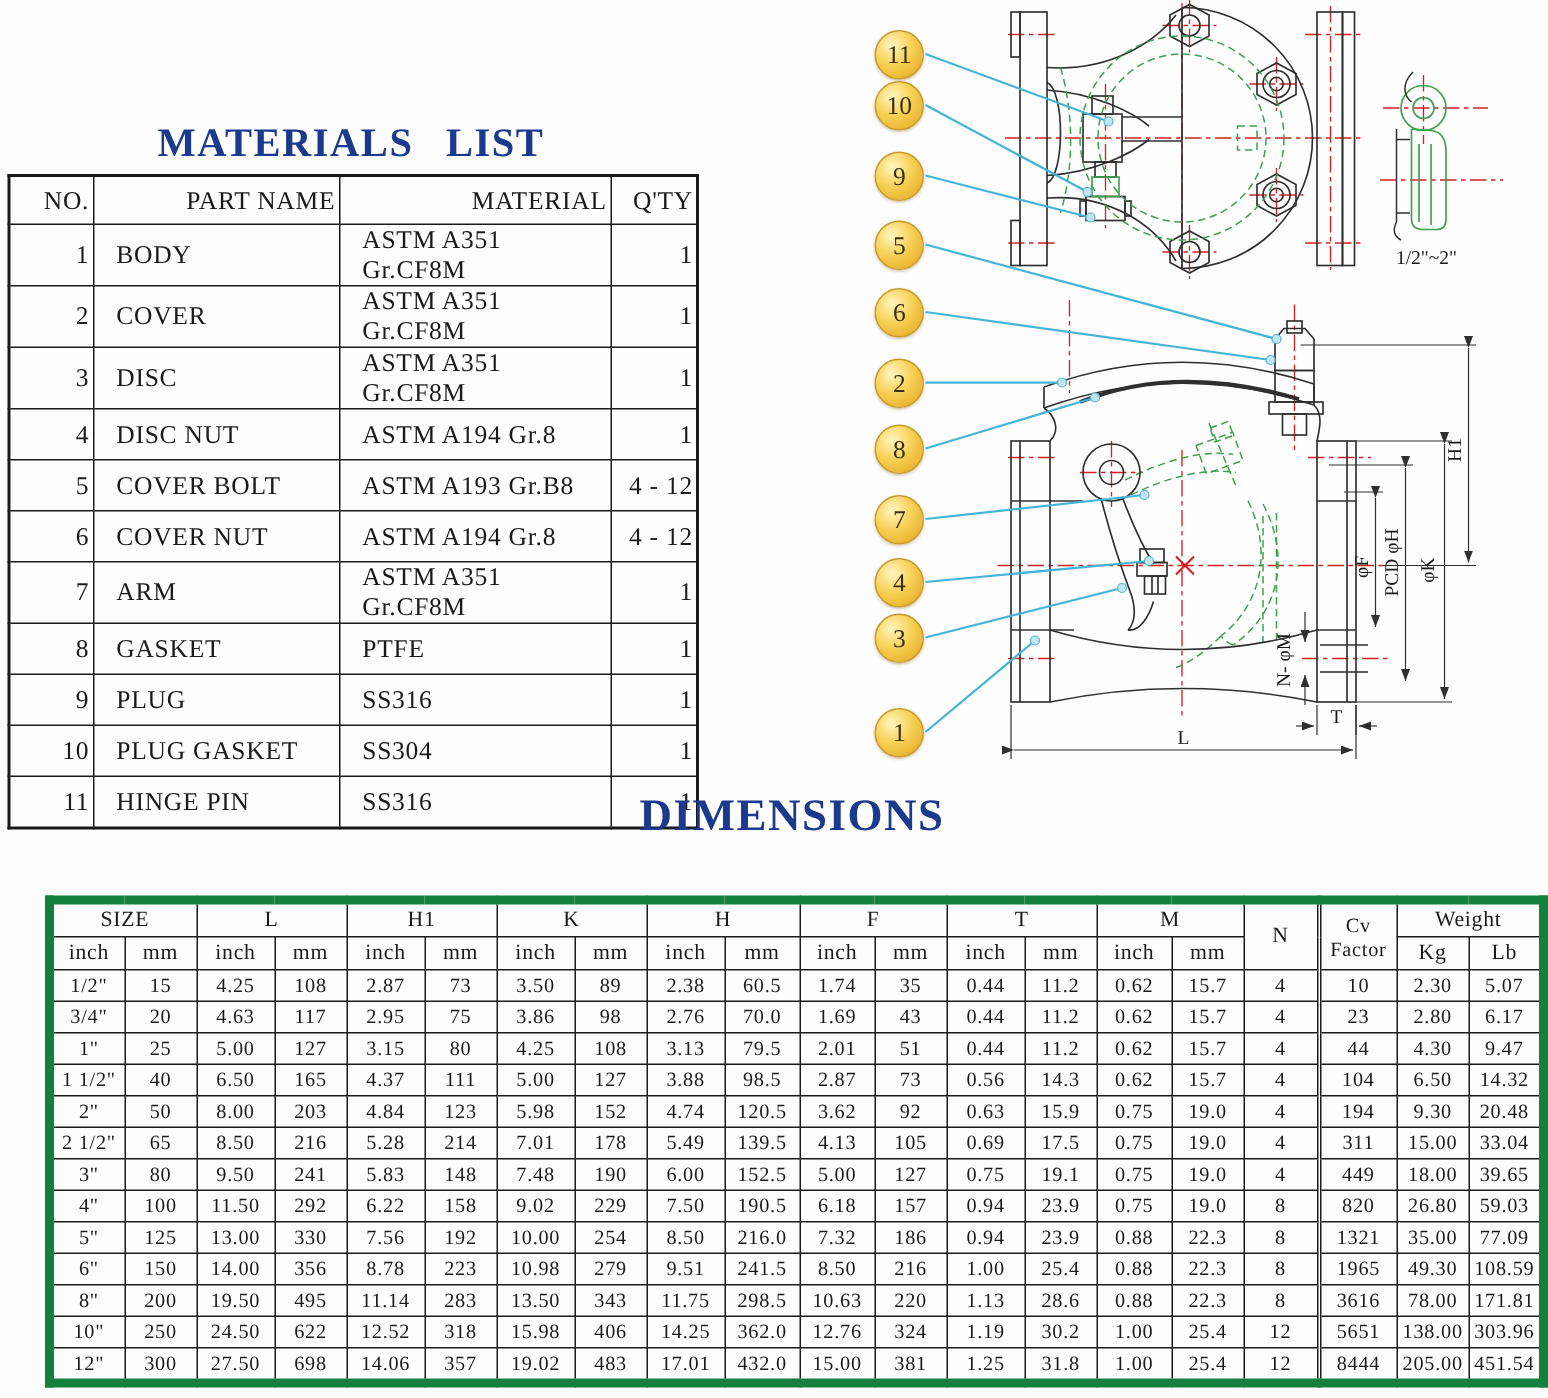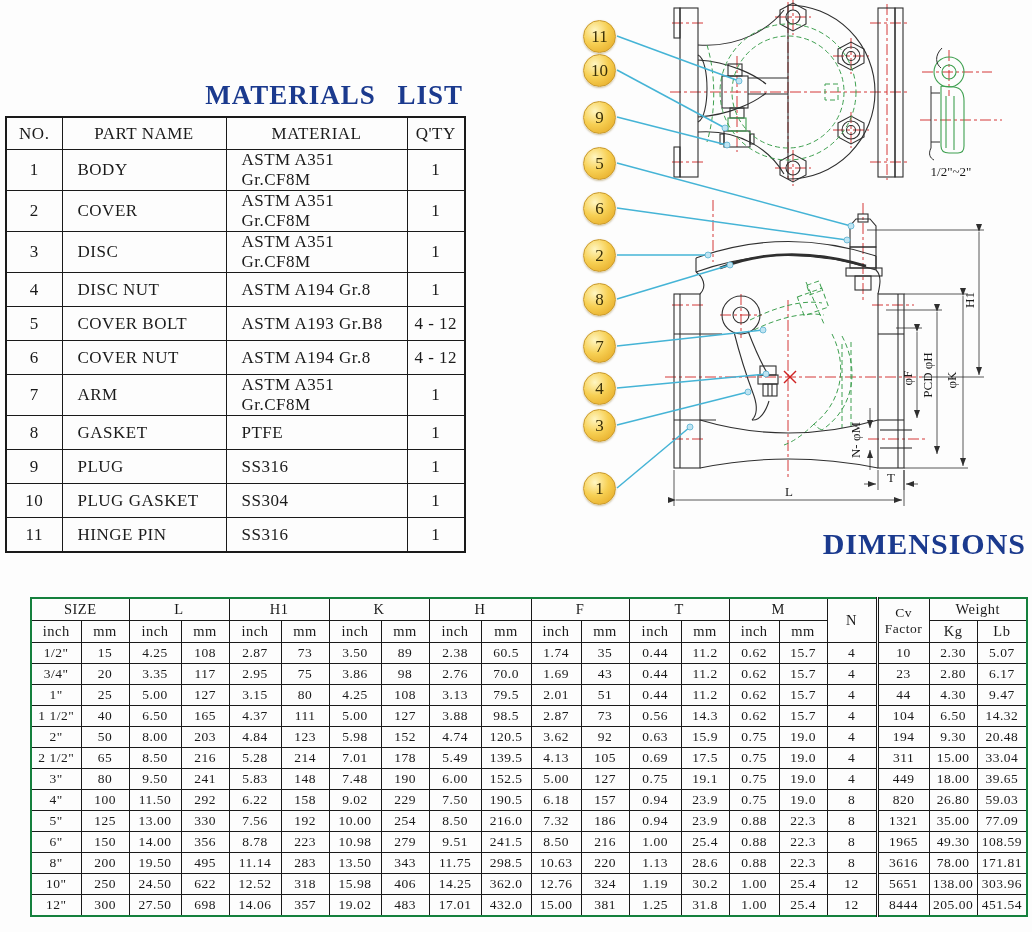--- a/index.html
+++ b/index.html
@@ -4,43 +4,43 @@
 <style>
   html,body{margin:0;padding:0;}
   body{
     width:1032px;height:932px;position:relative;overflow:hidden;
     background:#fdfdfd;
     font-family:"Liberation Serif","DejaVu Serif",serif;
     color:#1a1a1a;
   }
   
   .sec-title{
-    position:absolute;text-align:right;font-weight:bold;color:#1b3a8e;
+    position:absolute;text-align:center;font-weight:bold;color:#1b3a8e;
     font-family:"Liberation Serif","DejaVu Serif",serif;
   }
   #materials-title{left:5px;top:80px;width:458px;font-size:27px;word-spacing:14px;letter-spacing:1px;}
   #dimensions-title{left:30px;top:527px;width:996px;font-size:30px;letter-spacing:1px;}
   
   table{border-collapse:collapse;}
   #materials-table{
     position:absolute;left:5px;top:116px;width:459px;table-layout:fixed;
     border:2px solid #1a1a1a;font-size:17px;
   }
   #materials-table th,#materials-table td{
-    border:1px solid #1a1a1a;text-align:center;height:33px;padding:0 2px;
+    border:1px solid #1a1a1a;text-align:right;height:33px;padding:0 2px;
     font-weight:normal;letter-spacing:0.5px;
   }
   #materials-table th{height:31px;}
   #materials-table td:nth-child(2),#materials-table td:nth-child(3){
     text-align:left;padding-left:15px;
   }
   
   #dimensions-table{
     position:absolute;left:30px;top:597px;width:996px;table-layout:fixed;
-    border:2px solid #15803d;font-size:13.5px;
+    border:6px solid #15803d;font-size:13.5px;
   }
   #dimensions-table th,#dimensions-table td{
     border:1px solid #1a1a1a;text-align:center;padding:0 1px;
     font-weight:normal;letter-spacing:0.5px;
   }
   #dimensions-table thead th{height:21px;font-size:14.5px;}
   #dimensions-table tbody td{height:20px;}
   #dimensions-table tbody td:nth-child(18),
   #dimensions-table thead tr:first-child th:nth-child(10){border-left:3px double #1a1a1a;}
   #dimensions-table .cv-cell div{line-height:1.15;font-size:13.5px;}
@@ -462,21 +462,21 @@
         <td>0.62</td>
         <td>15.7</td>
         <td>4</td>
         <td>10</td>
         <td>2.30</td>
         <td>5.07</td>
       </tr>
       <tr>
         <td>3/4"</td>
         <td>20</td>
-        <td>3.35</td>
+        <td>4.63</td>
         <td>117</td>
         <td>2.95</td>
         <td>75</td>
         <td>3.86</td>
         <td>98</td>
         <td>2.76</td>
         <td>70.0</td>
         <td>1.69</td>
         <td>43</td>
         <td>0.44</td>

